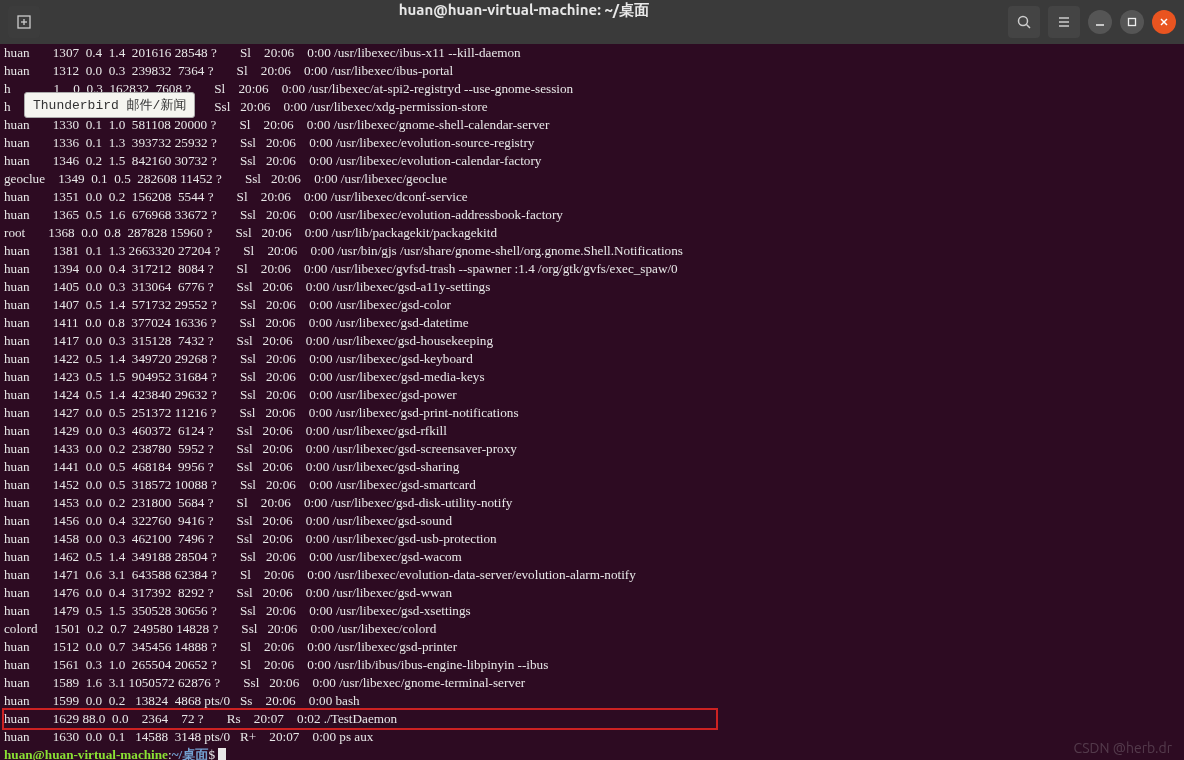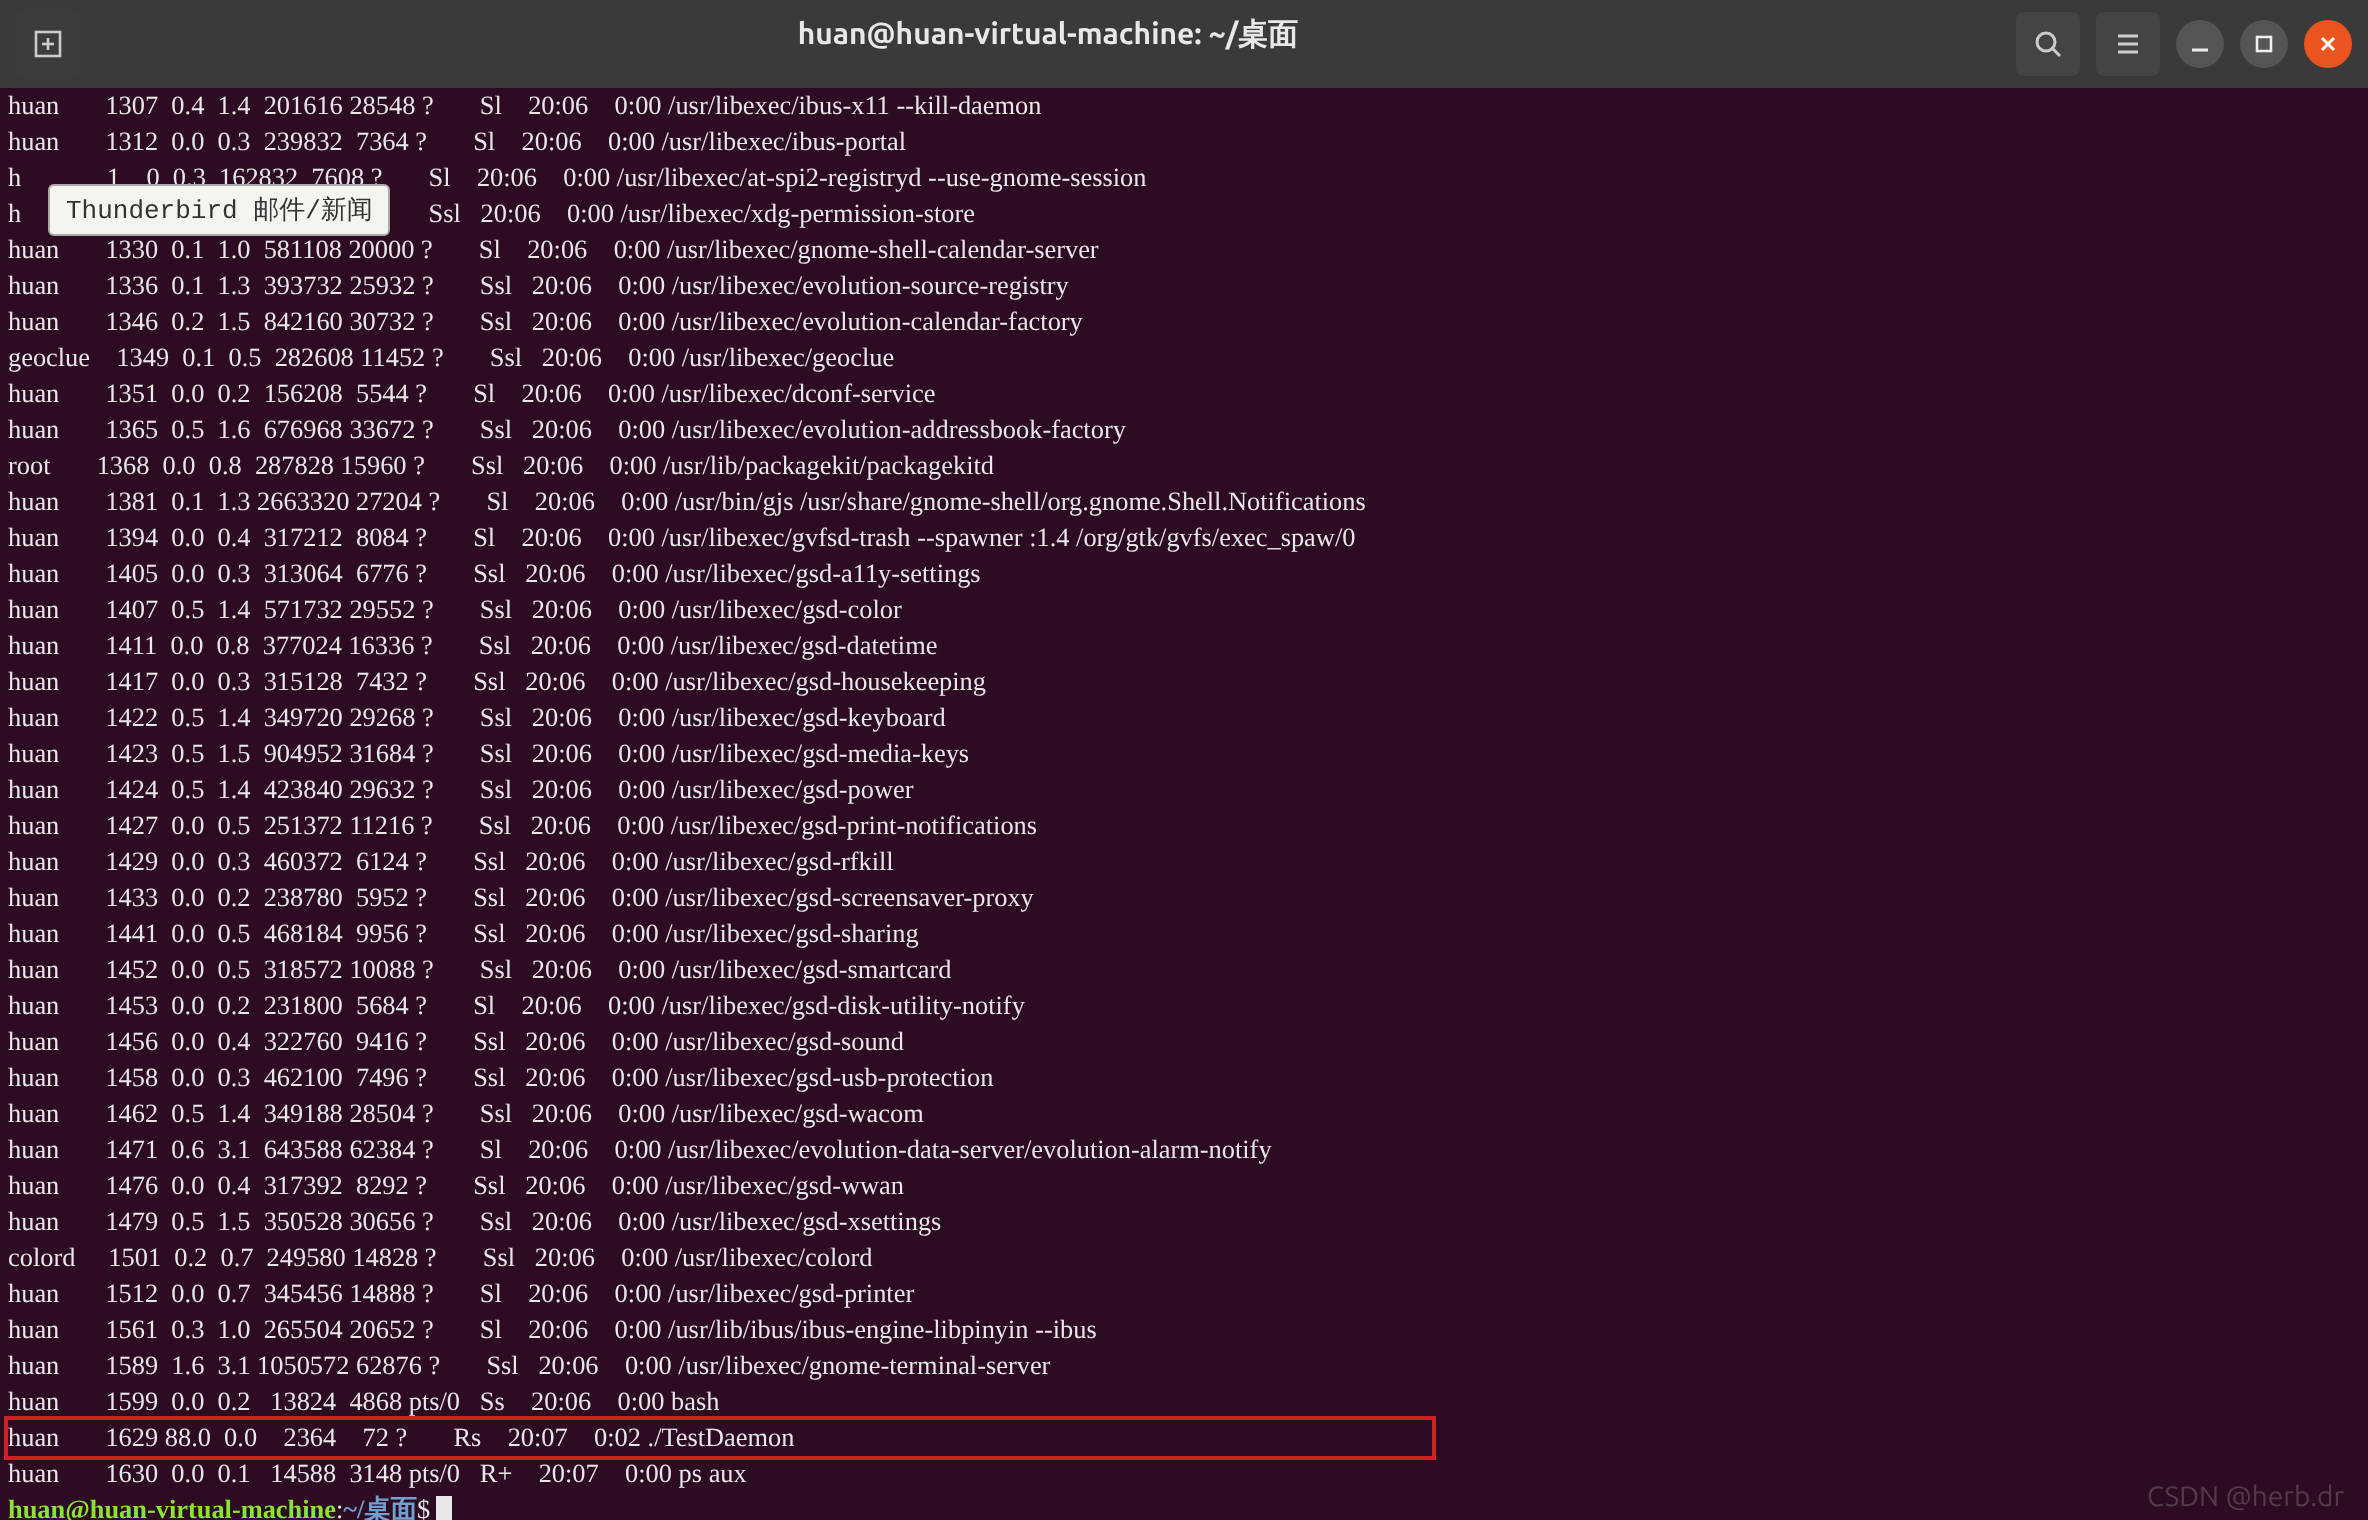--- a/index.html
+++ b/index.html
@@ -9,22 +9,22 @@
     background:#2d0b22;
     font-family:"Ubuntu Mono","Courier New",monospace;
     font-size:14px;
     overflow:hidden;
     position:relative;
   }
   .titlebar {
     height:44px;
     background:#3a3a3a;
     display:flex;
-    align-items:flex-end;
-    padding:17px 8px;
+    align-items:flex-start;
+    padding:1px 8px;
     gap:6px;
   }
   .tb-left, .tb-right { display:flex; gap:8px; align-items:center; height:100%; }
   .tb-center { flex:1; text-align:center; color:#e8e8e8; font-family:Ubuntu,"Noto Sans",sans-serif; font-size:15px; font-weight:bold; }
   .tb-btn {
     width:32px; height:32px; border-radius:4px;
     background:#444; display:flex; align-items:center; justify-content:center;
     color:#ddd;
   }
   .tb-btn.square { background:#3c3c3c; }

